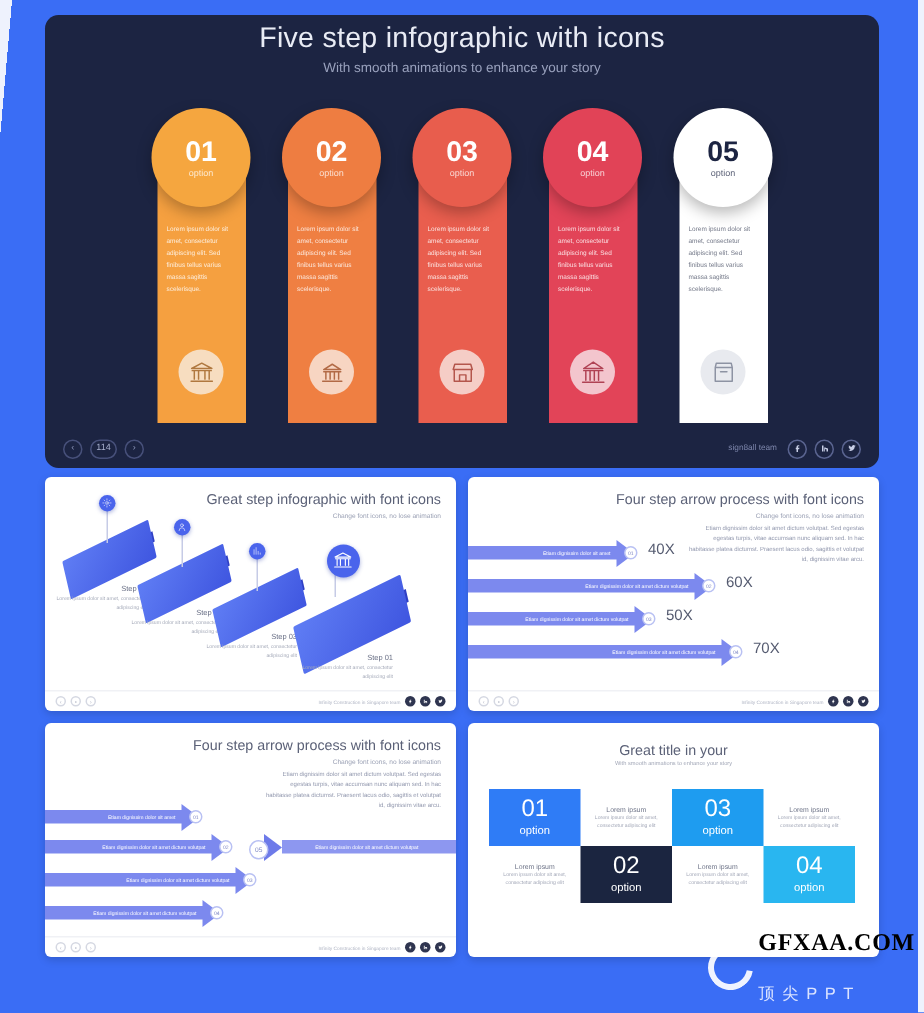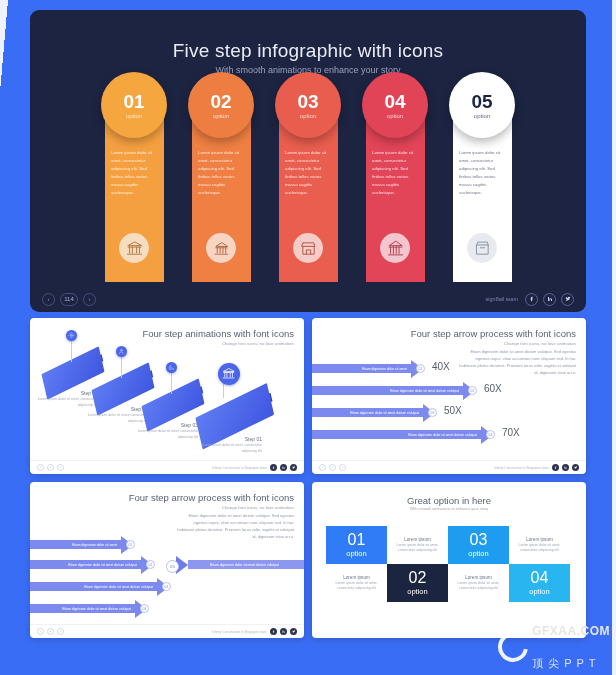--- a/index.html
+++ b/index.html
@@ -23,21 +23,21 @@
   .hero {
     position: absolute; left: 30px; top: 10px;
     width: 556px; height: 302px;
     background: #1c2442;
     border-radius: 9px;
     overflow: hidden;
   }
   .hero-title {
     text-align: center; color: #e9ecf5;
     font-size: 19px; font-weight: 400; letter-spacing: .2px;
-    margin-top: 30px;
+    margin-top: 5px;
   }
   .hero-sub {
     text-align: center; color: #99a1bd;
     font-size: 9px; font-weight: 400; margin-top: 3px;
   }
 
   .cols { position: absolute; left: 0; right: 0; top: 62px; display: flex;
           justify-content: center; gap: 13px; }
   .col { width: 74px; position: relative; }
 
@@ -197,21 +197,21 @@
   
   .wm { position: absolute; right: 6px; bottom: 6px; display: flex;
         align-items: center; gap: 4px; pointer-events: none; }
   .wm-g {
     width: 30px; height: 30px; border-radius: 50%;
     border: 4px solid rgba(255,255,255,.92);
     border-right-color: transparent; transform: rotate(-35deg);
     position: relative;
   }
   .wm-txt { line-height: 1; }
-  .wm-txt .a { font-size: 12px; font-weight: 700; color: #e5e5e5; letter-spacing: .5px; }
+  .wm-txt .a { font-size: 16px; font-weight: 700; color: #000000; letter-spacing: .5px; font-family: Liberation Serif, serif; }
   .wm-txt .b { font-size: 11px; color: #dce4ff; letter-spacing: 5px; margin-top: 21px; }
 </style>
 </head>
 <body>
 
 <div class="page-bg"></div>
 
 <div class="hero">
   <div class="hero-title">Five step infographic with icons</div>
   <div class="hero-sub">With smooth animations to enhance your story</div>
@@ -313,21 +313,21 @@
           </svg>
         </a>
     </div>
   </div>
 </div>
 
 <div class="thumbs">
 
   <div class="thumb">
     <div class="t-title">
-      <h3>Four step animations with font icons</h3>
+      <h3>Great step infographic with font icons</h3>
       <p>Change font icons, no lose animation</p>
     </div>
     <div id="steps3d">
         <div class="step-item" style="left:12px;top:42px;transform:scale(1);transform-origin:left top">
           <div class="plat">
             <div class="side"></div>
             <div class="top"></div>
           </div>
         </div>
         <div class="step-lbl" style="left:-6px;top:72px">
@@ -532,21 +532,21 @@
             <svg viewBox="0 0 24 24">
               <path d="M22 5a8 8 0 0 1-2.3.7A4 4 0 0 0 21.4 3a8 8 0 0 1-2.5 1A4 4 0 0 0 12 7.6 11 11 0 0 1 3.8 3.4a4 4 0 0 0 1.2 5.3A4 4 0 0 1 3 8.2a4 4 0 0 0 3.2 4 4 4 0 0 1-1.8.1 4 4 0 0 0 3.7 2.8A8 8 0 0 1 2 16.7a11 11 0 0 0 6 1.8c7.2 0 11.2-6 11.2-11.2v-.5A8 8 0 0 0 22 5z"></path>
             </svg>
           </span>
       </div>
     </div>
   </div>
 
   <div class="thumb">
     <div class="g-title">
-      <h3>Great option in here</h3>
+      <h3>Great title in your</h3>
       <p>With smooth animations to enhance your story</p>
     </div>
     <div class="grid-wrap" id="tilegrid">
         <div class="tile" style="background: rgb(47, 124, 246);">
           <div class="n">01</div>
           <div class="o">option</div>
         </div>
         <div class="cell-txt">
           <b>Lorem ipsum</b>
           <span>Lorem ipsum dolor sit amet, consectetur adipiscing elit</span>

